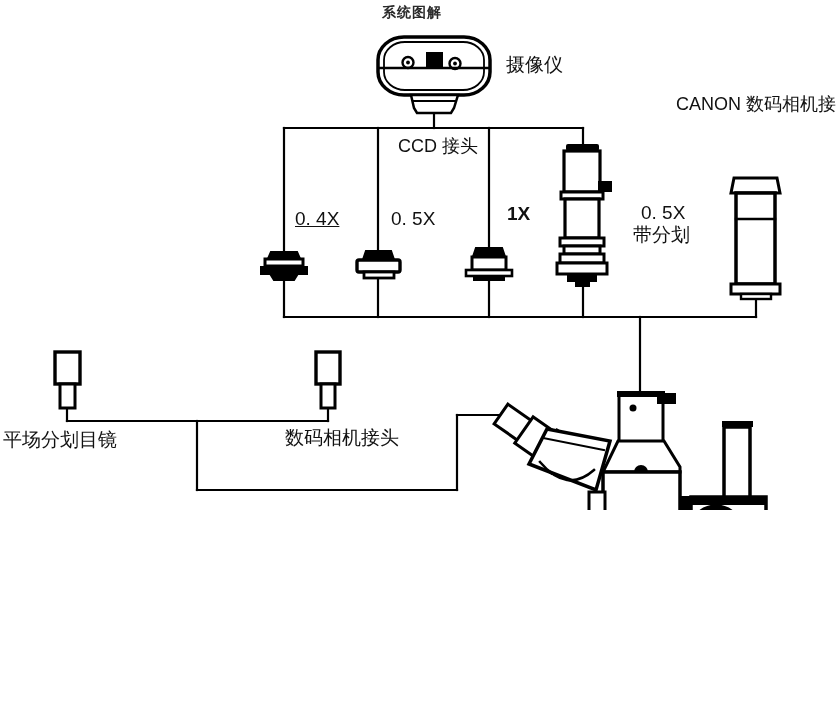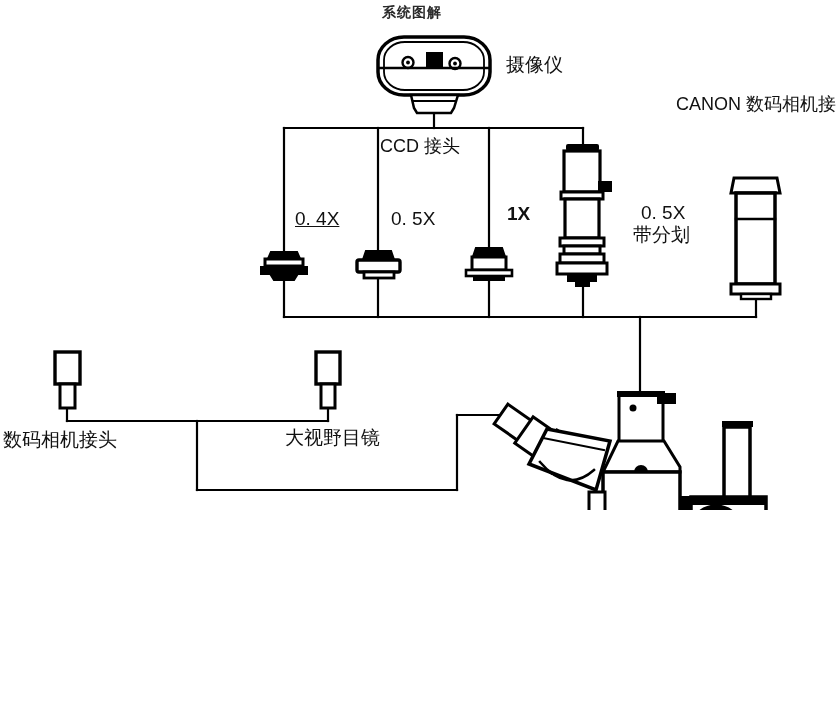--- a/index.html
+++ b/index.html
@@ -193,32 +193,32 @@
           <rect x="751" y="712" width="12" height="8" fill="#fff" stroke-width="3"></rect>
         </g>
       </g>
     </g>
   </svg>
 
   <div class="lbl lbl-title" style="left:382px;top:4px;">系统图解</div>
 
   <div class="lbl" style="left:506px;top:54px;">摄像仪</div>
 
-  <div class="lbl lbl-sm" style="left:380px;top:136px;">CCD 接头</div>
+  <div class="lbl lbl-sm" style="left:398px;top:136px;">CCD 接头</div>
 
   <div class="lbl lbl-sm" style="left:676px;top:94px;">CANON 数码相机接头</div>
 
   <div class="lbl" style="left:295px;top:208px;text-decoration:underline;">0. 4X</div>
 
   <div class="lbl" style="left:391px;top:208px;">0. 5X</div>
 
   <div class="lbl" style="left:507px;top:203px;font-weight:bold;">1X</div>
 
   <div class="lbl two-line" style="left:633px;top:202px;">
     <div class="l1">0. 5X</div>
     <div class="l2">带分划</div>
   </div>
 
-  <div class="lbl" style="left:3px;top:429px;">数码相机接头</div>
-
-  <div class="lbl" style="left:285px;top:427px;">大视野目镜</div>
+  <div class="lbl" style="left:3px;top:429px;">平场分划目镜</div>
+
+  <div class="lbl" style="left:285px;top:427px;">数码相机接头</div>
 
 </div>
 
 </body></html>

